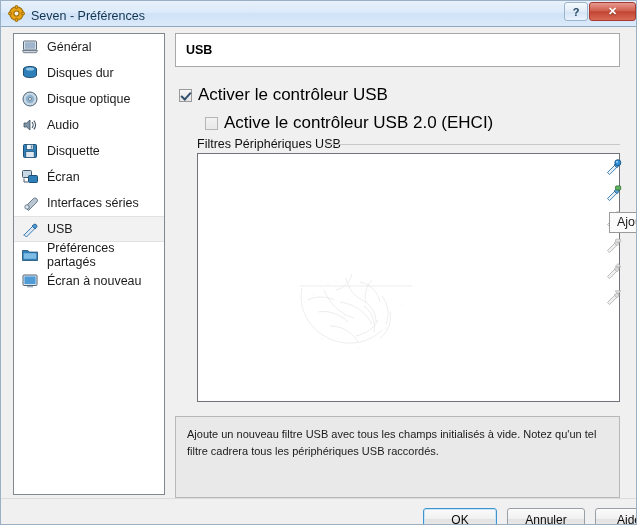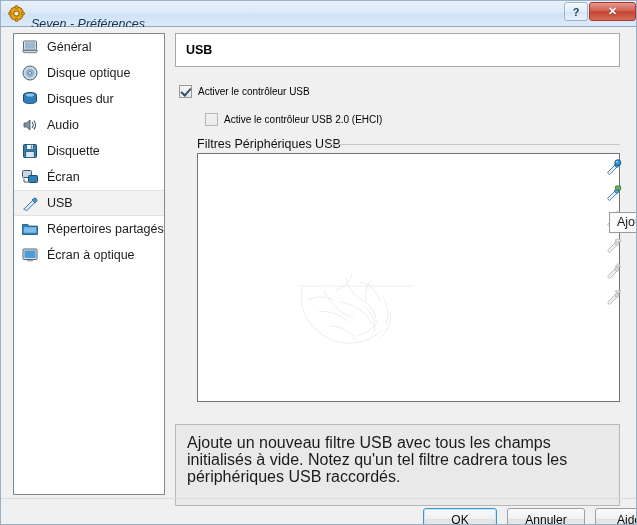--- a/index.html
+++ b/index.html
@@ -34,25 +34,24 @@
     border-bottom: 1px solid #8fa9c0;
     box-sizing: border-box;
   }
   .titlebar-icon {
     position: absolute;
     left: 7px; top: 4px;
     width: 17px; height: 17px;
   }
   .titlebar-text {
     position: absolute;
-    left: 30px; top: 16px;
+    left: 30px; top: 8px;
     font-size: 12.5px;
     color: #12344f;
     white-space: nowrap;
-    font-style: italic;
   }
   .winbtns {
     position: absolute;
     right: 2px; top: 1px;
     display: flex;
     gap: 1px;
   }
   .winbtn {
     width: 27px; height: 19px;
     border: 1px solid #9db5ca;
@@ -138,21 +137,21 @@
     padding-left: 10px;
     font-weight: bold;
     font-size: 12.5px;
     color: #000;
   }
 
   .chkrow {
     position: absolute;
     display: flex;
     align-items: center;
-    font-size: 10px;
+    font-size: 17px;
   }
   .chkrow.r1 { left: 4px; top: 52px; }
   .chkrow.r2 { left: 30px; top: 80px; }
   .cbox {
     width: 13px; height: 13px;
     box-sizing: border-box;
     margin-right: 6px;
     border: 1px solid #9a9a9a;
     background: linear-gradient(to bottom, #f6f6f6, #e6e6e6);
     position: relative;
@@ -210,24 +209,23 @@
   
   .hint {
     position: absolute;
     left: 0px; top: 383px;
     width: 445px;
     height: 82px;
     background: #e9e9e9;
     border: 1px solid #b8b8b8;
     box-sizing: border-box;
     padding: 9px 12px 0 11px;
-    font-size: 16px;
+    font-size: 11px;
     line-height: 17px;
     color: #1b1b1b;
-    margin-top: 8px;
   }
 
   
   .toolstrip {
     position: absolute;
     left: 600px; top: 126px;
     width: 26px;
   }
   .toolbtn {
     width: 24px; height: 26px;
@@ -323,34 +321,34 @@
         <svg class="side-icon" viewBox="0 0 18 18">
           <rect x="2.5" y="3" width="13" height="9" rx="1" fill="#e9eef4" stroke="#5c6a77"></rect>
           <rect x="3.8" y="4.2" width="10.4" height="6.6" fill="#9fb6cc"></rect>
           <path d="M1.5 12.5h15l-1.2 2.2H2.7z" fill="#cdd6df" stroke="#5c6a77" stroke-width=".8"></path>
         </svg>
         <span>Général</span>
       </div>
 
       <div class="side-item">
         <svg class="side-icon" viewBox="0 0 18 18">
+          <ellipse cx="9" cy="5" rx="6.5" ry="2.6" fill="#2f7fb8" stroke="#1c4f73"></ellipse>
+          <path d="M2.5 5v6c0 1.4 2.9 2.6 6.5 2.6s6.5-1.2 6.5-2.6V5" fill="#2f7fb8" stroke="#1c4f73"></path>
+          <ellipse cx="9" cy="5" rx="4" ry="1.5" fill="#8fc6e8"></ellipse>
+        </svg>
+        <span>Disques dur</span>
+      </div>
+
+      <div class="side-item">
+        <svg class="side-icon" viewBox="0 0 18 18">
           <circle cx="9" cy="9" r="7" fill="#c9d8e5" stroke="#4d6375"></circle>
           <circle cx="9" cy="9" r="4.2" fill="#8fb3cf"></circle>
           <circle cx="9" cy="9" r="1.5" fill="#f2f6fa" stroke="#4d6375" stroke-width=".7"></circle>
         </svg>
         <span>Disque optique</span>
-      </div>
-
-      <div class="side-item">
-        <svg class="side-icon" viewBox="0 0 18 18">
-          <ellipse cx="9" cy="5" rx="6.5" ry="2.6" fill="#2f7fb8" stroke="#1c4f73"></ellipse>
-          <path d="M2.5 5v6c0 1.4 2.9 2.6 6.5 2.6s6.5-1.2 6.5-2.6V5" fill="#2f7fb8" stroke="#1c4f73"></path>
-          <ellipse cx="9" cy="5" rx="4" ry="1.5" fill="#8fc6e8"></ellipse>
-        </svg>
-        <span>Disques dur</span>
       </div>
 
       <div class="side-item">
         <svg class="side-icon" viewBox="0 0 18 18">
           <path d="M3 7h2.6L9 4v10L5.6 11H3z" fill="#7f94a6" stroke="#3e5162" stroke-width=".8"></path>
           <path d="M11 6.2a4 4 0 0 1 0 5.6M12.8 4.6a6.4 6.4 0 0 1 0 8.8" fill="none" stroke="#3e5162" stroke-width="1.1"></path>
         </svg>
         <span>Audio</span>
       </div>
 
@@ -366,45 +364,52 @@
 
       <div class="side-item">
         <svg class="side-icon" viewBox="0 0 18 18">
           <rect x="1.5" y="2.5" width="9" height="7" rx="1" fill="#c8d7e4" stroke="#45596b"></rect>
           <rect x="7.5" y="7.5" width="9" height="7" rx="1" fill="#2f7fb8" stroke="#1c4f73"></rect>
           <path d="M3 10.5v3.5h4" fill="none" stroke="#45596b"></path>
         </svg>
         <span>Écran</span>
       </div>
 
+      <div class="side-item">
+        <svg class="side-icon" viewBox="0 0 18 18">
+          <path d="M4 13L12.5 4.5a2.5 2.5 0 0 1 3.5 3.5L7.5 16.5z" fill="#b9c6d2" stroke="#4d6375" stroke-width=".8"></path>
+          <circle cx="6" cy="13" r="2.2" fill="#dee7ef" stroke="#4d6375" stroke-width=".8"></circle>
+        </svg>
+        <span>Interfaces séries</span>
+      </div>
 
       <div class="side-item selected">
         <svg class="side-icon" viewBox="0 0 18 18">
           <path d="M3.2 14.8l8.4-8.4 2.2 2.2-8.4 8.4z" fill="#dce8f4" stroke="#2c6fa8" stroke-width=".9"></path>
           <path d="M11.2 6l1.2-1.2a2 2 0 0 1 2.9 2.9L14.1 8.9z" fill="#4f9bd6" stroke="#1f5a8c" stroke-width=".9"></path>
           <path d="M2.3 15.7l1.5-.6-.9-.9z" fill="#2c6fa8"></path>
         </svg>
         <span>USB</span>
       </div>
 
       <div class="side-item">
         <svg class="side-icon" viewBox="0 0 18 18">
           <path d="M1.5 4.5h5.4l1.3 1.6h8.3v8.4H1.5z" fill="#2f7fb8" stroke="#1c4f73" stroke-width=".8"></path>
           <rect x="2.7" y="7.2" width="12.6" height="5.6" fill="#7fbde5"></rect>
         </svg>
-        <span>Répertoires partagés</span>
+        <span>Préférences partagés</span>
       </div>
 
       <div class="side-item">
         <svg class="side-icon" viewBox="0 0 18 18">
           <rect x="2" y="3" width="14" height="10.5" rx="1" fill="#e6edf4" stroke="#4d6375"></rect>
           <rect x="3.4" y="4.4" width="11.2" height="7.7" fill="#4f9bd6"></rect>
           <rect x="6" y="14" width="6" height="1.4" fill="#9fb0bf"></rect>
         </svg>
-        <span>Écran à optique</span>
+        <span>Écran à nouveau</span>
       </div>
     </div>
 
     <div class="pane">
 
       <div class="pane-header">USB</div>
 
       <div class="chkrow r1">
         <span class="cbox checked"></span>
         <span>Activer le contrôleur USB</span>

